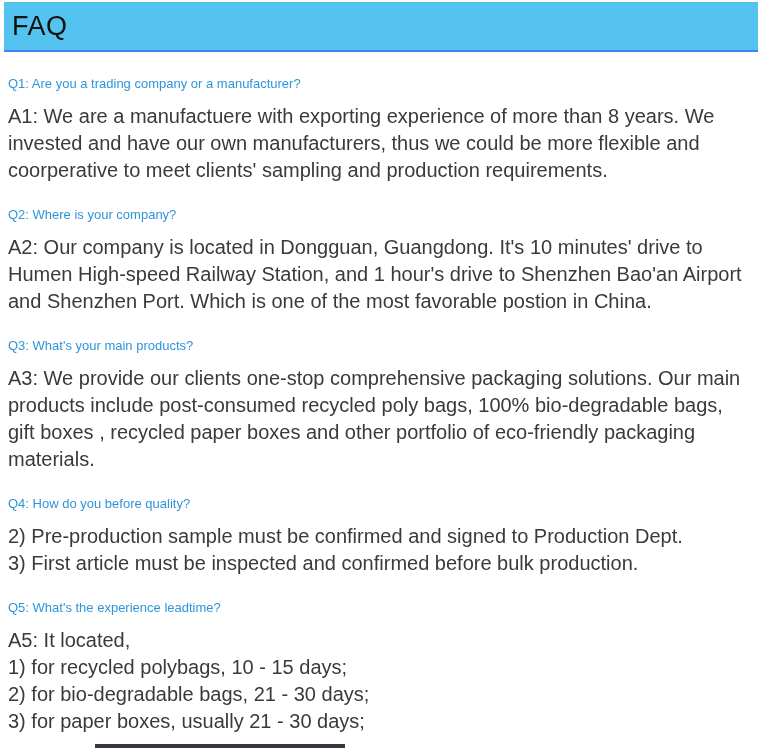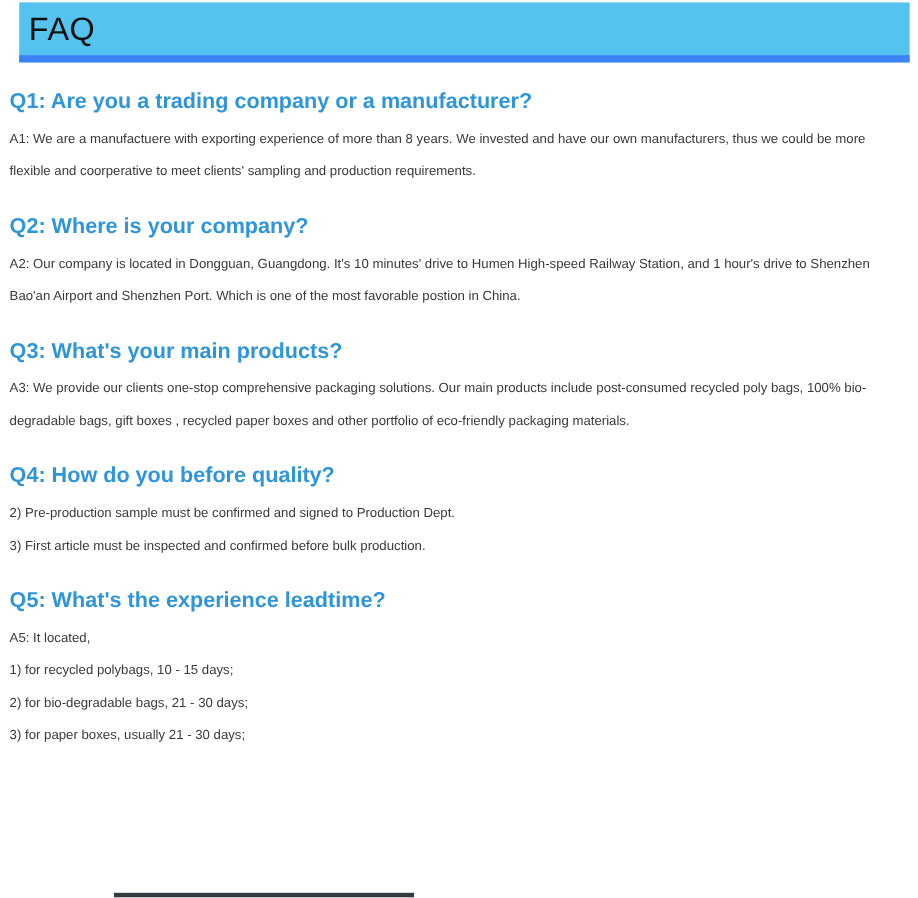--- a/index.html
+++ b/index.html
@@ -5,50 +5,50 @@
   * { margin: 0; padding: 0; box-sizing: border-box; }
   html, body {
     width: 765px;
     height: 748px;
     background: #ffffff;
     font-family: "Liberation Sans", "DejaVu Sans", sans-serif;
     overflow: hidden;
     position: relative;
   }
   .header-bar {
-    margin: 2px 7px 0 16px;
+    margin: 2px 7px 0 4px;
     height: 50px;
     background: #55c3f0;
-    border-bottom: 6px solid #3b82f6;
+    border-bottom: 2px solid #3b82f6;
     display: flex;
     align-items: center;
     padding-left: 8px;
   }
   .header-title {
     font-size: 27px;
     font-weight: 500;
     color: #111111;
     letter-spacing: 0.5px;
   }
   .content {
     padding: 21px 12px 0 8px;
   }
   .faq-section {
     margin-bottom: 20px;
   }
   .faq-question {
     color: #2e95d9;
-    font-size: 18px;
-    font-weight: 700;
+    font-size: 13px;
+    font-weight: 400;
     line-height: 22px;
     margin-bottom: 8px;
   }
   .faq-answer-line {
     color: #3a3a3a;
-    font-size: 11px;
+    font-size: 20px;
     line-height: 27px;
   }
   .cutoff-bar {
     position: absolute;
     left: 95px;
     top: 744px;
     width: 250px;
     height: 4px;
     background: #33393f;
   }

